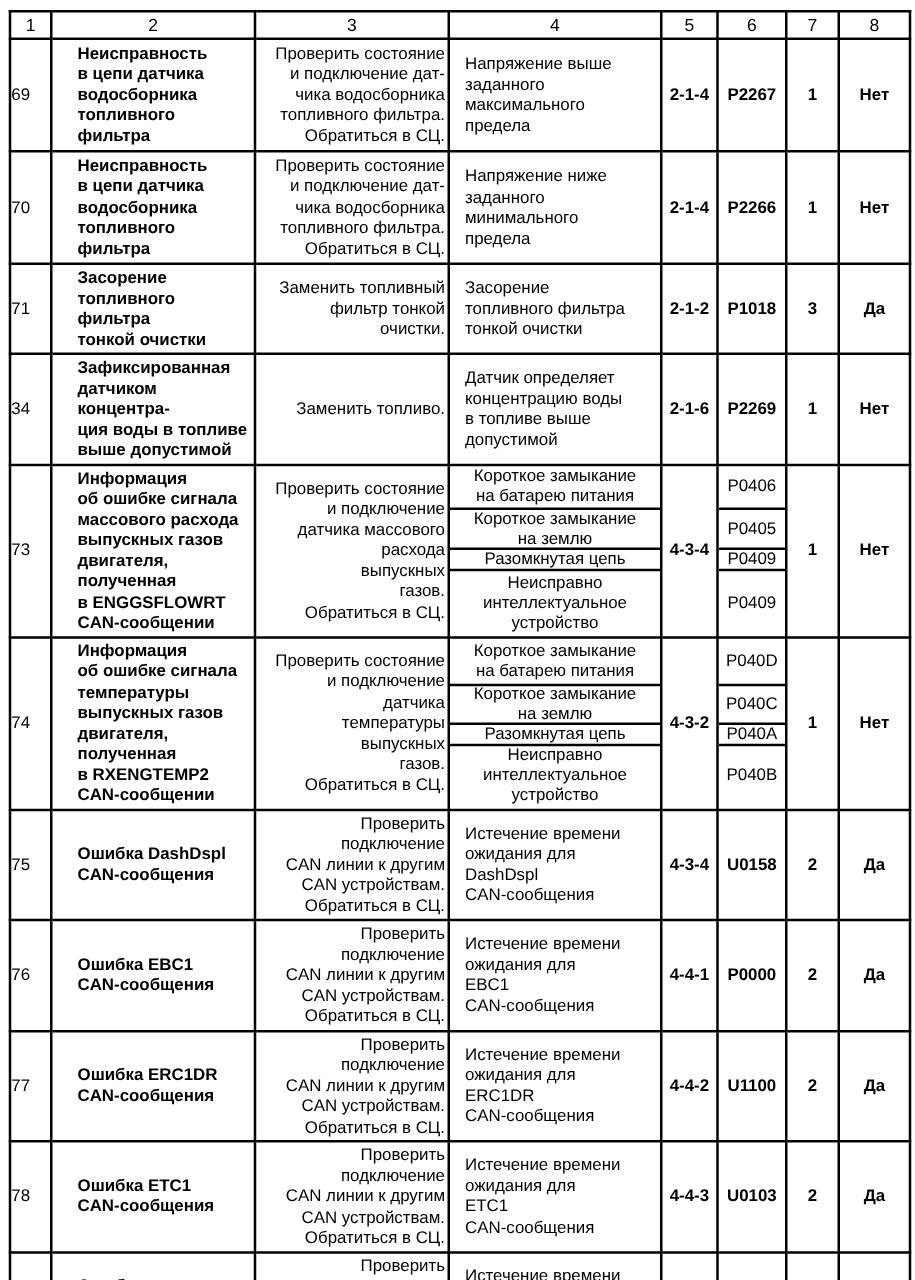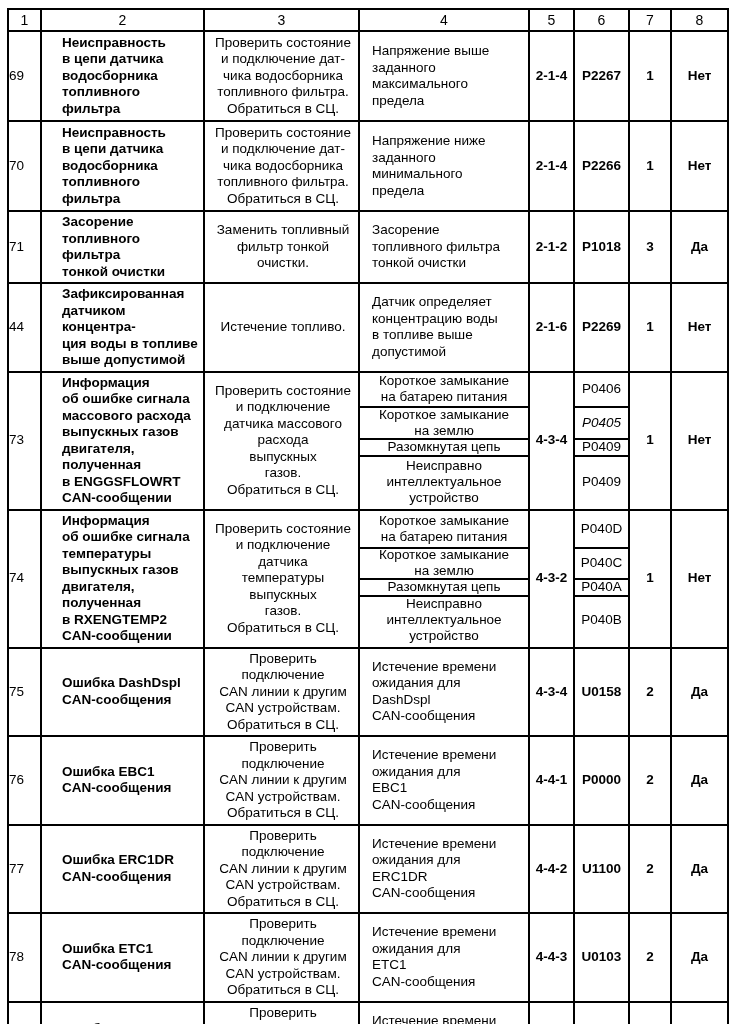--- a/index.html
+++ b/index.html
@@ -25,21 +25,21 @@
     overflow: hidden;
   }
   .dtc th {
     height: 20px;
     font-weight: normal;
     font-size: 14px;
     text-align: center;
   }
   td.c-num { text-align: left; }
   td.c-fault { text-align: left; padding: 2px 3px 2px 20px; white-space: pre-line; font-weight: bold; }
-  td.c-remedy { text-align: center; padding: 2px 2px 2px 5px; white-space: pre-line; }
+  td.c-remedy { text-align: right; padding: 2px 2px 2px 5px; white-space: pre-line; }
   td.c-cond { text-align: left; white-space: pre-line; padding: 2px 12px; }
   td.c-center { text-align: center; font-weight: bold; }
   td.c-multi { padding: 0; vertical-align: top; }
   .subcol { display: flex; flex-direction: column; width: 100%; }
   .subcell {
     box-sizing: border-box;
     display: flex; align-items: center; justify-content: center;
     text-align: center; white-space: pre-line;
     font-size: 13.5px; line-height: 16px;
   }
@@ -123,26 +123,26 @@
 очистки.</td>
           <td class="c-cond">Засорение
 топливного фильтра
 тонкой очистки</td>
           <td class="c-center">2-1-2</td>
           <td class="c-center">P1018</td>
           <td class="c-center">3</td>
           <td class="c-center">Да</td>
         </tr>
         <tr style="height: 70px;">
-          <td class="c-num">44</td>
+          <td class="c-num">34</td>
           <td class="c-fault">Зафиксированная
 датчиком концентра-
 ция воды в топливе
 выше допустимой</td>
-          <td class="c-remedy">Истечение топливо.</td>
+          <td class="c-remedy">Заменить топливо.</td>
           <td class="c-cond">Датчик определяет
 концентрацию воды
 в топливе выше
 допустимой</td>
           <td class="c-center">2-1-6</td>
           <td class="c-center">P2269</td>
           <td class="c-center">1</td>
           <td class="c-center">Нет</td>
         </tr>
         <tr style="height: 134px;">
@@ -171,21 +171,21 @@
               <div class="subcell" style="height: 17px;">Разомкнутая цепь</div>
               <div class="subcell" style="height: 52px;">Неисправно
 интеллектуальное
 устройство</div>
             </div>
           </td>
           <td class="c-center">4-3-4</td>
           <td class="c-multi">
             <div class="subcol">
               <div class="subcell" style="height: 33px; text-align: right;">P0406</div>
-              <div class="subcell" style="height: 32px; font-style: italic;">P0405</div>
+              <div class="subcell" style="height: 32px;">P0405</div>
               <div class="subcell" style="height: 17px;">P0409</div>
               <div class="subcell" style="height: 52px;">P0409</div>
             </div>
           </td>
           <td class="c-center">1</td>
           <td class="c-center">Нет</td>
         </tr>
         <tr style="height: 133px;">
           <td class="c-num">74</td>
           <td class="c-fault">Информация

